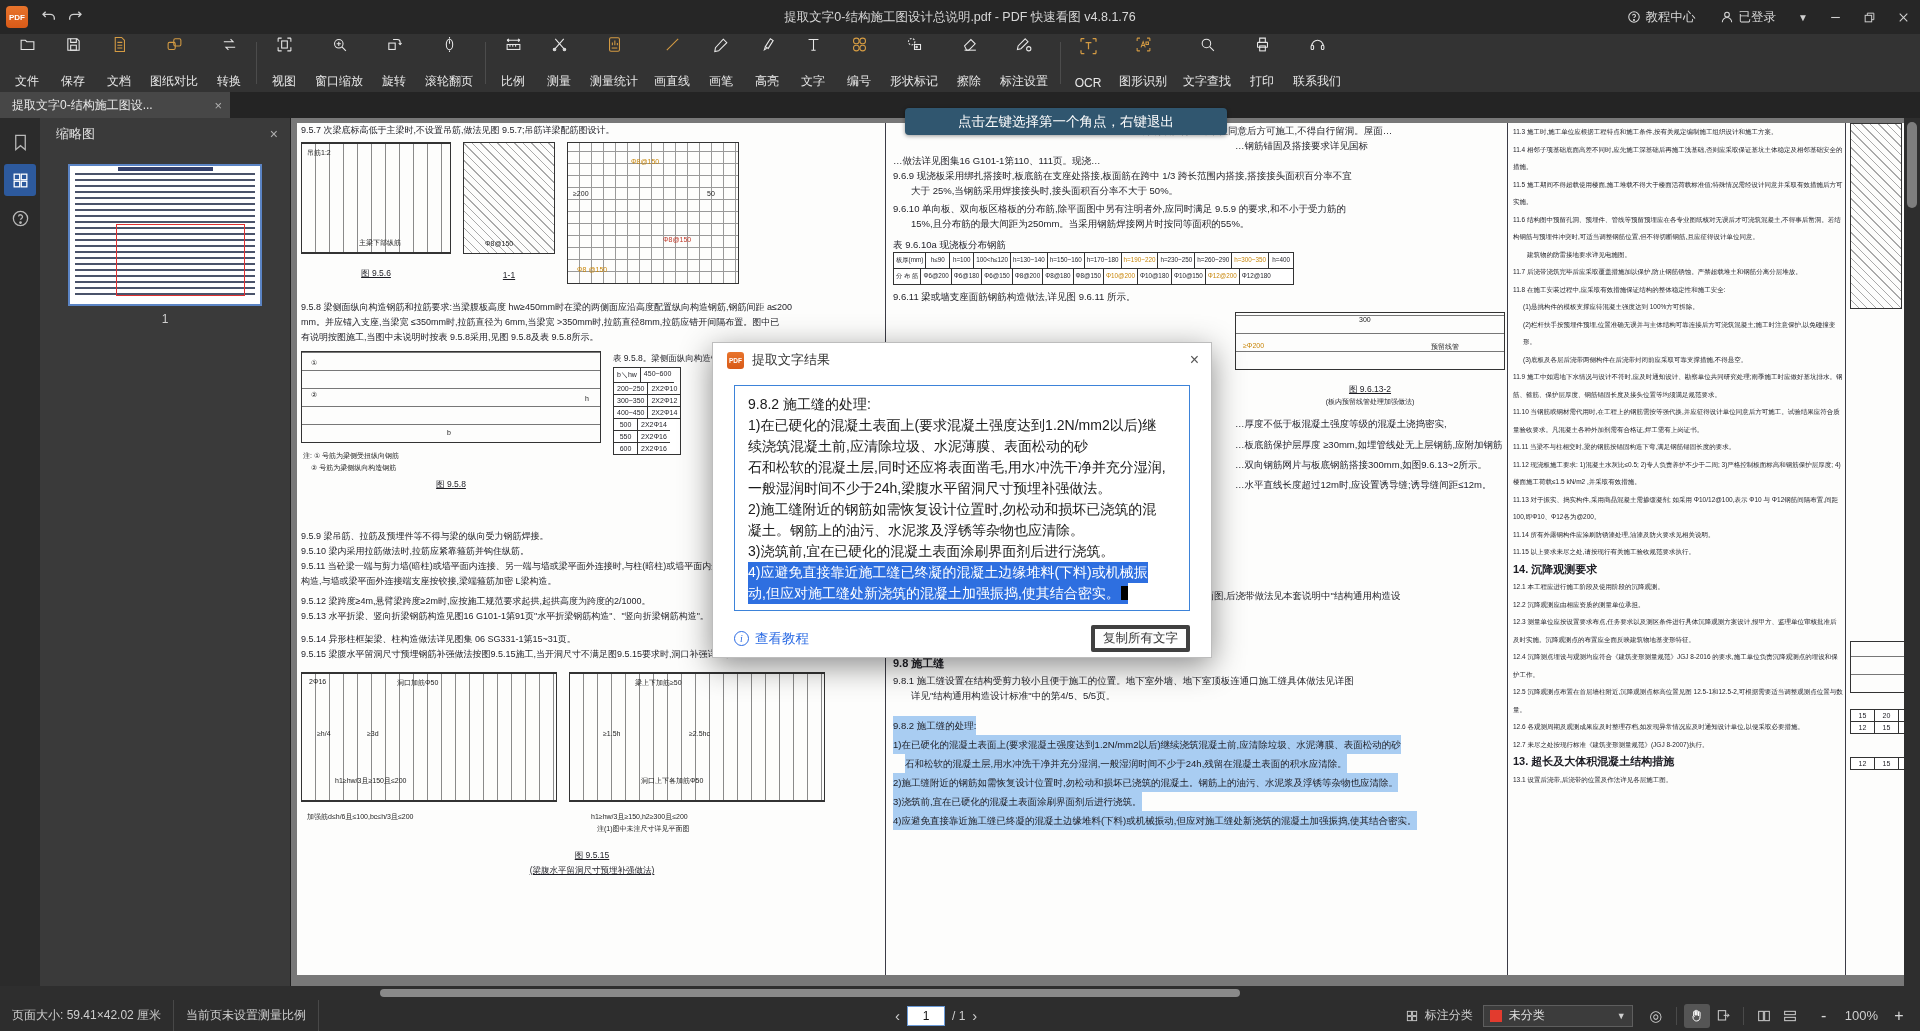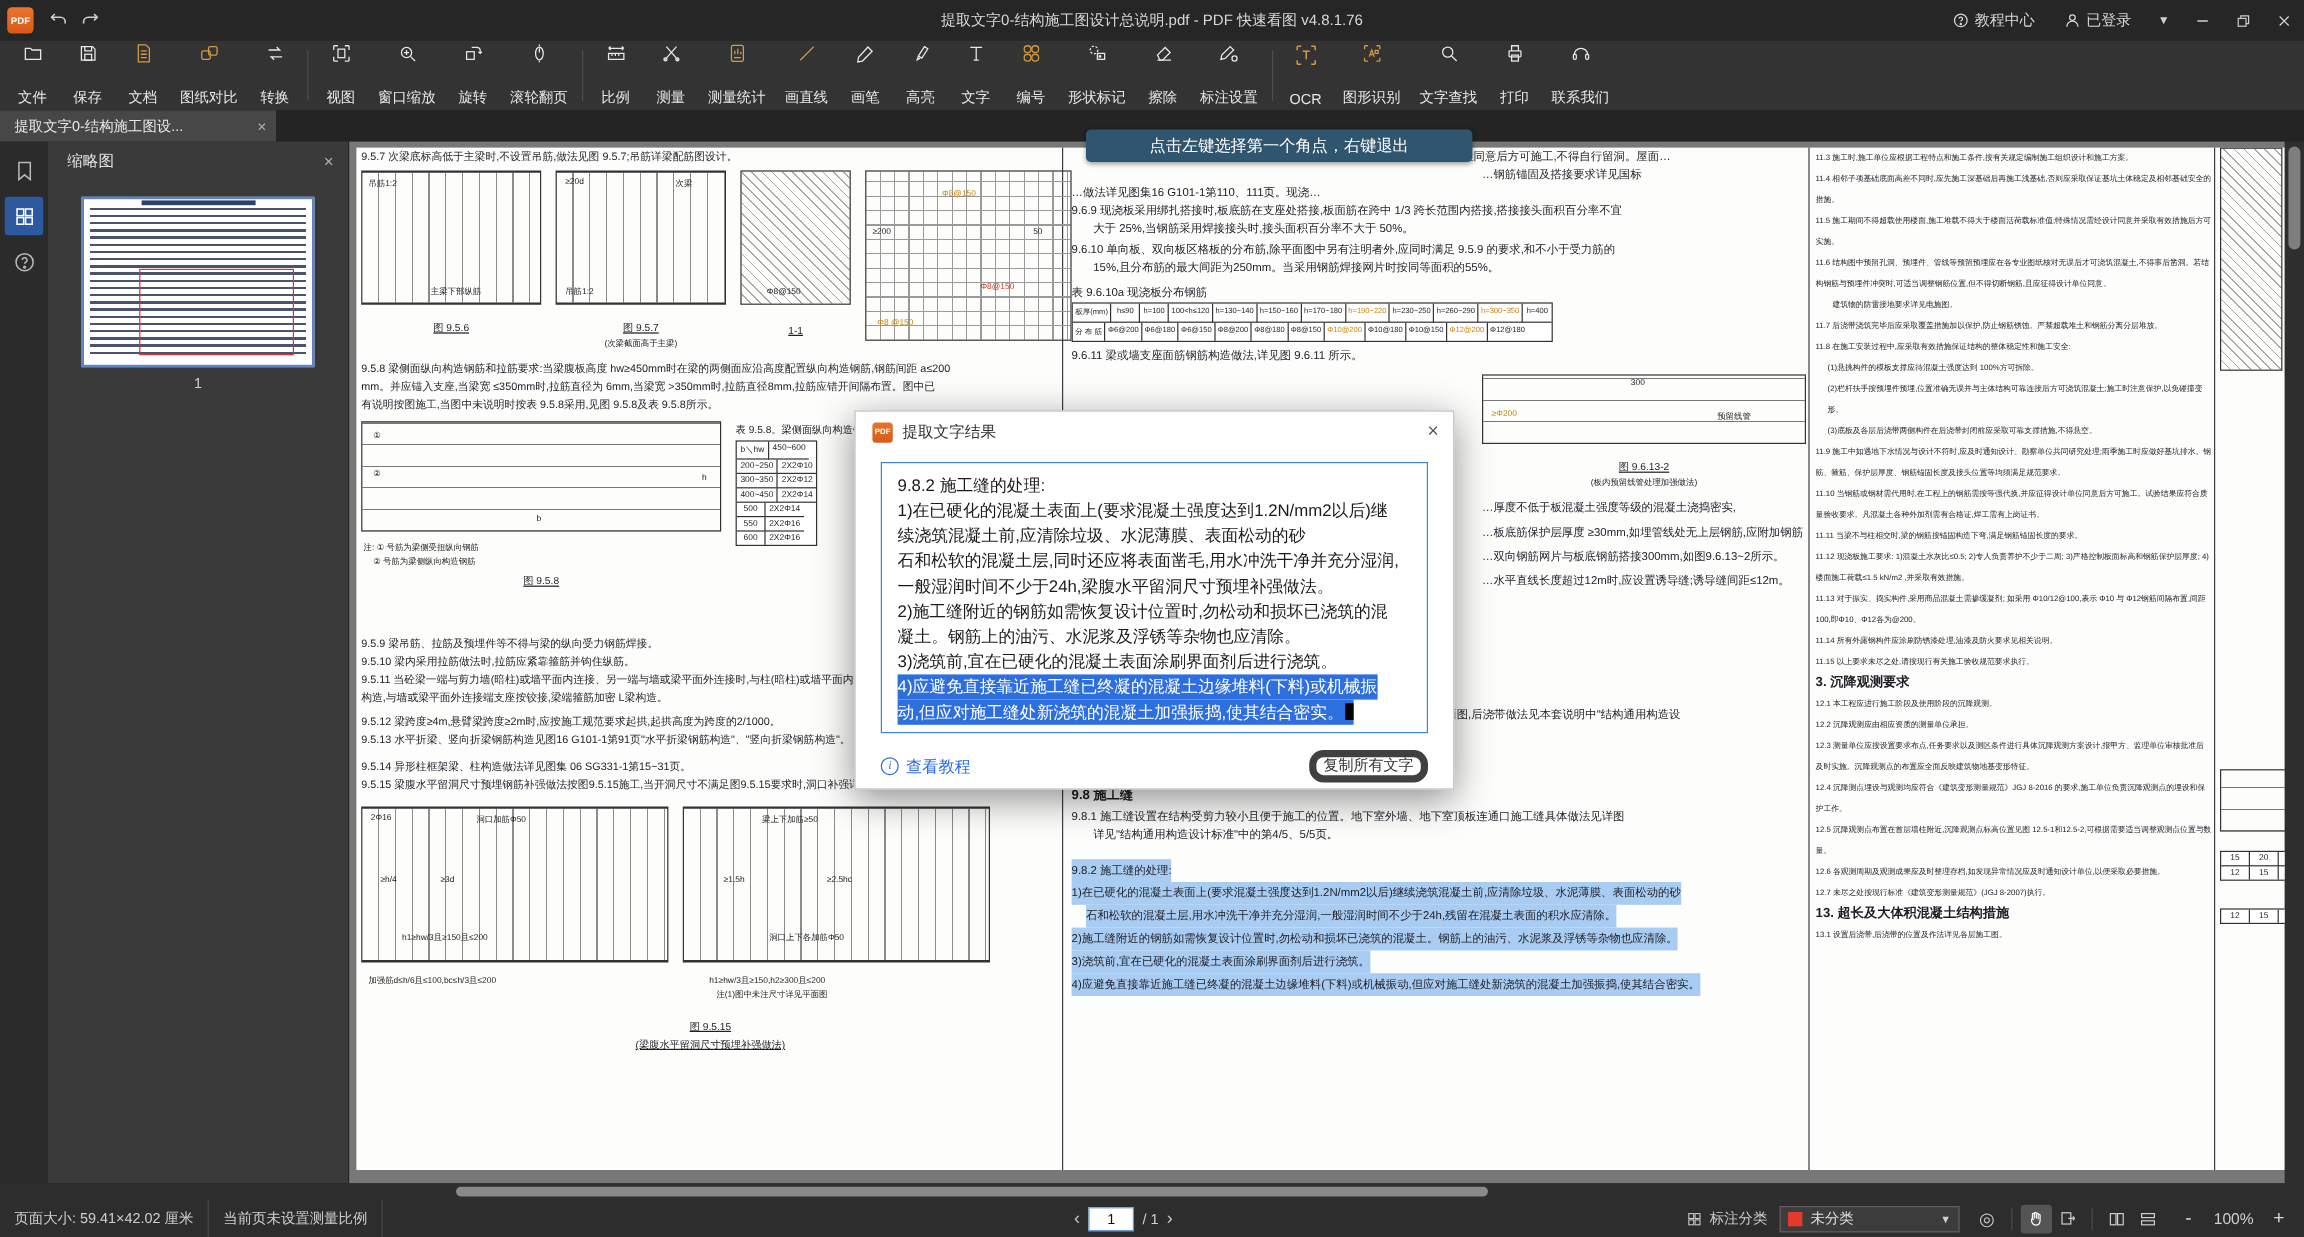--- a/index.html
+++ b/index.html
@@ -109,21 +109,21 @@
   .dlg-logo { width:17px; height:17px; background:linear-gradient(#e8742c,#d85a18); border-radius:3px; color:#fff; font-size:6.5px; font-weight:bold; display:flex; align-items:center; justify-content:center; margin-right:8px; }
   .dlg-title { font-size:13px; color:#333; }
   .dlg-close { margin-left:auto; font-size:16px; color:#555; cursor:pointer; }
   .dlg-box { margin:8px 21px 0; border:1px solid #3d83d9; padding:8px 13px; height:226px; overflow:hidden; }
   .dlg-line { font-size:14px; line-height:21px; white-space:nowrap; color:#1a1a1a; }
   .dlg-line.sel { background:#2e6fe0; color:#fff; width:fit-content; }
   .dlg-line.caret::after { content:""; display:inline-block; width:7px; height:14px; background:#000; vertical-align:-2px; margin-left:1px; }
   .dlg-foot { display:flex; align-items:center; margin:14px 21px 0; }
   .dlg-link { display:flex; align-items:center; gap:6px; color:#2b6be4; font-size:13.5px; cursor:pointer; }
   .dlg-link .iico { width:15px; height:15px; border:1.2px solid #2b6be4; border-radius:50%; font-size:10px; display:flex; align-items:center; justify-content:center; font-style:italic; font-family:"Liberation Serif",serif; }
-  .dlg-btn { margin-left:auto; width:99px; height:27px; border:6px solid #404040; border-radius:12px; background:#fdfdfd; font-size:12.5px; color:#333; display:flex; align-items:center; justify-content:center; cursor:pointer; }
+  .dlg-btn { margin-left:auto; width:99px; height:27px; border:4px solid #404040; border-radius:2px; background:#fdfdfd; font-size:12.5px; color:#333; display:flex; align-items:center; justify-content:center; cursor:pointer; }
 
   
   .statusbar { position:absolute; left:0; right:0; bottom:0; height:31px; background:#2d2d2d; display:flex; align-items:center; font-size:12px; color:#cfcfcf; }
   .sb-cell { padding:0 12px; border-right:1px solid #484848; height:100%; display:flex; align-items:center; white-space:nowrap; }
   .sb-nav { position:absolute; left:895px; display:flex; align-items:center; gap:7px; }
   .sb-nav .pginput { width:38px; height:20px; background:#fff; border:1px solid #6b9bd8; color:#111; text-align:center; font-size:12px; }
   .sb-arrow { font-size:15px; color:#cfcfcf; cursor:pointer; }
   .sb-right { margin-left:auto; display:flex; align-items:center; height:100%; }
   .sb-ic { width:26px; height:24px; display:flex; align-items:center; justify-content:center; color:#cfcfcf; cursor:pointer; border-radius:3px; }
   .sb-ic svg { width:16px; height:16px; stroke:currentColor; fill:none; stroke-width:1.5; }
@@ -434,28 +434,20 @@
         <div class="vline" style="left:1548px"></div>
         <div class="col" id="col-left">
             <div class="docline">9.5.7 次梁底标高低于主梁时,不设置吊筋,做法见图 9.5.7;吊筋详梁配筋图设计。</div>
             <div style="height: 4px;"></div>
             <div class="docrow">
               <div class="fig" style="width: 150px; height: 150px;">
                 <div class="figbox d-beam" style="height: 112px;"></div>
                 <div class="figlab" style="left: 6px; top: 6px;">吊筋1:2</div>
                 <div class="figlab" style="left: 58px; top: 96px;">主梁下部纵筋</div>
                 <div class="figcap">图 9.5.6</div>
-              </div>
-              <div class="fig" style="width: 142px; height: 150px;">
-                <div class="figbox d-beam" style="height: 112px;"></div>
-                <div class="figlab" style="left: 8px; top: 6px;">≥20d</div>
-                <div class="figlab" style="left: 100px; top: 6px;">次梁</div>
-                <div class="figlab" style="left: 8px; top: 96px;">吊筋1:2</div>
-                <div class="figcap">图 9.5.7</div>
-                <div class="figsub">(次梁截面高于主梁)</div>
               </div>
               <div class="fig" style="width: 92px; height: 150px;">
                 <div class="figbox d-hatch" style="height: 112px;"></div>
                 <div class="figlab" style="left: 22px; top: 98px;">Φ8@150</div>
                 <div class="figcap">1-1</div>
               </div>
               <div class="fig" style="width: 172px; height: 148px;">
                 <div class="figbox d-grid" style="height: 142px;"></div>
                 <div class="figlab g" style="left: 64px; top: 16px;">Φ8@150</div>
                 <div class="figlab" style="left: 6px; top: 48px;">≥200</div>
@@ -625,21 +617,21 @@
             <div class="docline" style="margin-left: 10px;">(1)悬挑构件的模板支撑应待混凝土强度达到 100%方可拆除。</div>
             <div class="docline" style="margin-left: 10px;">(2)栏杆扶手按预埋件预埋,位置准确无误并与主体结构可靠连接后方可浇筑混凝土;施工时注意保护,以免碰撞变形。</div>
             <div class="docline" style="margin-left: 10px;">(3)底板及各层后浇带两侧构件在后浇带封闭前应采取可靠支撑措施,不得悬空。</div>
             <div class="docline">11.9 施工中如遇地下水情况与设计不符时,应及时通知设计、勘察单位共同研究处理;雨季施工时应做好基坑排水。钢筋、箍筋、保护层厚度、钢筋锚固长度及接头位置等均须满足规范要求。</div>
             <div class="docline">11.10 当钢筋或钢材需代用时,在工程上的钢筋需按等强代换,并应征得设计单位同意后方可施工。试验结果应符合质量验收要求。凡混凝土各种外加剂需有合格证,焊工需有上岗证书。</div>
             <div class="docline">11.11 当梁不与柱相交时,梁的钢筋按锚固构造下弯,满足钢筋锚固长度的要求。</div>
             <div class="docline">11.12 现浇板施工要求: 1)混凝土水灰比≤0.5; 2)专人负责养护不少于二周; 3)严格控制板面标高和钢筋保护层厚度; 4)楼面施工荷载≤1.5 kN/m2 ,并采取有效措施。</div>
             <div class="docline">11.13 对于振实、捣实构件,采用商品混凝土需掺缓凝剂; 如采用 Φ10/12@100,表示 Φ10 与 Φ12钢筋间隔布置,间距100,即Φ10、Φ12各为@200。</div>
             <div class="docline">11.14 所有外露钢构件应涂刷防锈漆处理,油漆及防火要求见相关说明。</div>
             <div class="docline">11.15 以上要求未尽之处,请按现行有关施工验收规范要求执行。</div>
-            <div class="docline h">3. 沉降观测要求</div>
+            <div class="docline h">14. 沉降观测要求</div>
             <div class="docline">12.1 本工程应进行施工阶段及使用阶段的沉降观测。</div>
             <div class="docline">12.2 沉降观测应由相应资质的测量单位承担。</div>
             <div class="docline">12.3 测量单位应按设置要求布点,任务要求以及测区条件进行具体沉降观测方案设计,报甲方、监理单位审核批准后及时实施。沉降观测点的布置应全面反映建筑物地基变形特征。</div>
             <div class="docline">12.4 沉降测点埋设与观测均应符合《建筑变形测量规范》JGJ 8-2016 的要求,施工单位负责沉降观测点的埋设和保护工作。</div>
             <div class="docline">12.5 沉降观测点布置在首层墙柱附近,沉降观测点标高位置见图 12.5-1和12.5-2,可根据需要适当调整观测点位置与数量。</div>
             <div class="docline">12.6 各观测周期及观测成果应及时整理存档,如发现异常情况应及时通知设计单位,以便采取必要措施。</div>
             <div class="docline">12.7 未尽之处按现行标准《建筑变形测量规范》(JGJ 8-2007)执行。</div>
             <div class="docline h">13. 超长及大体积混凝土结构措施</div>
             <div class="docline">13.1 设置后浇带,后浇带的位置及作法详见各层施工图。</div>
           </div>

